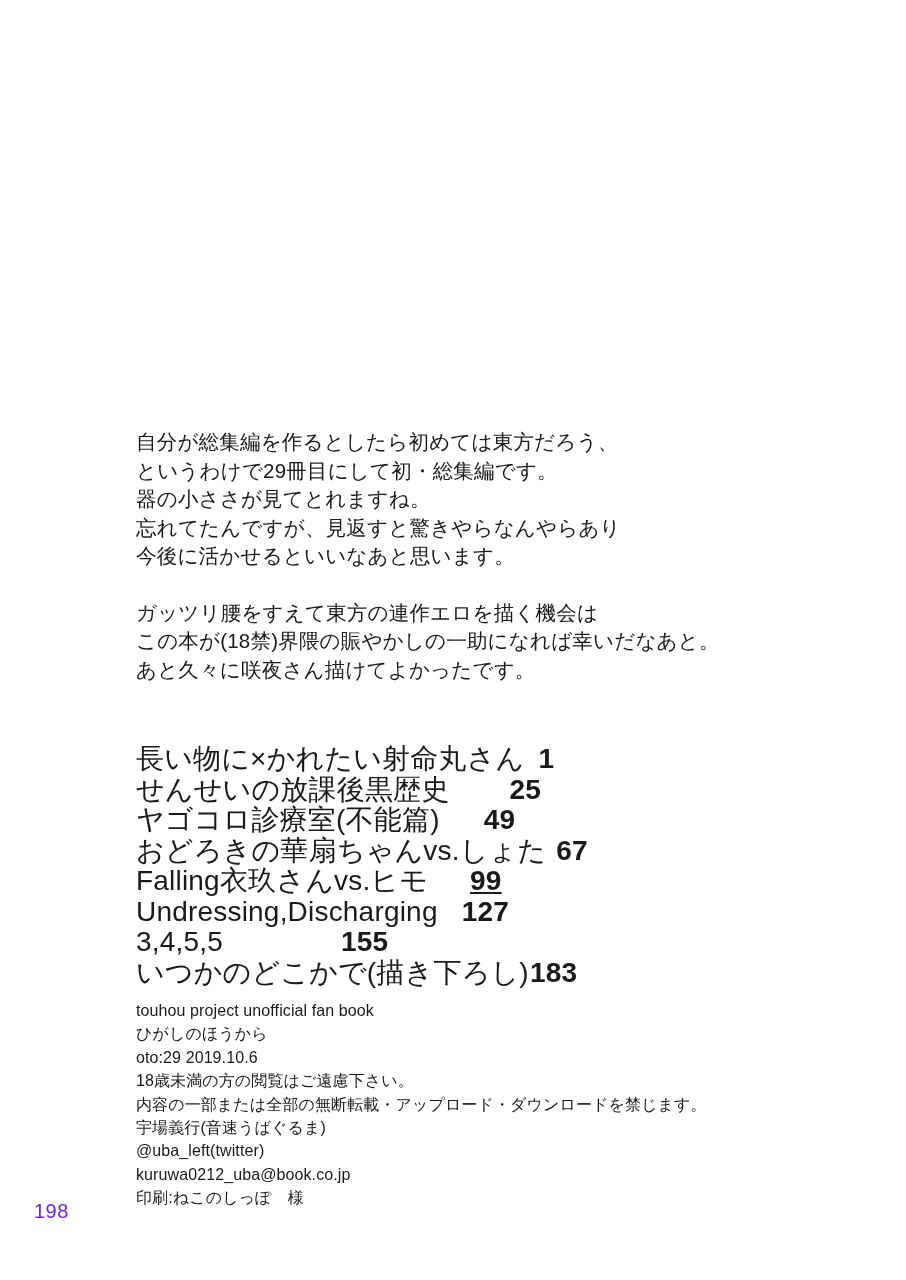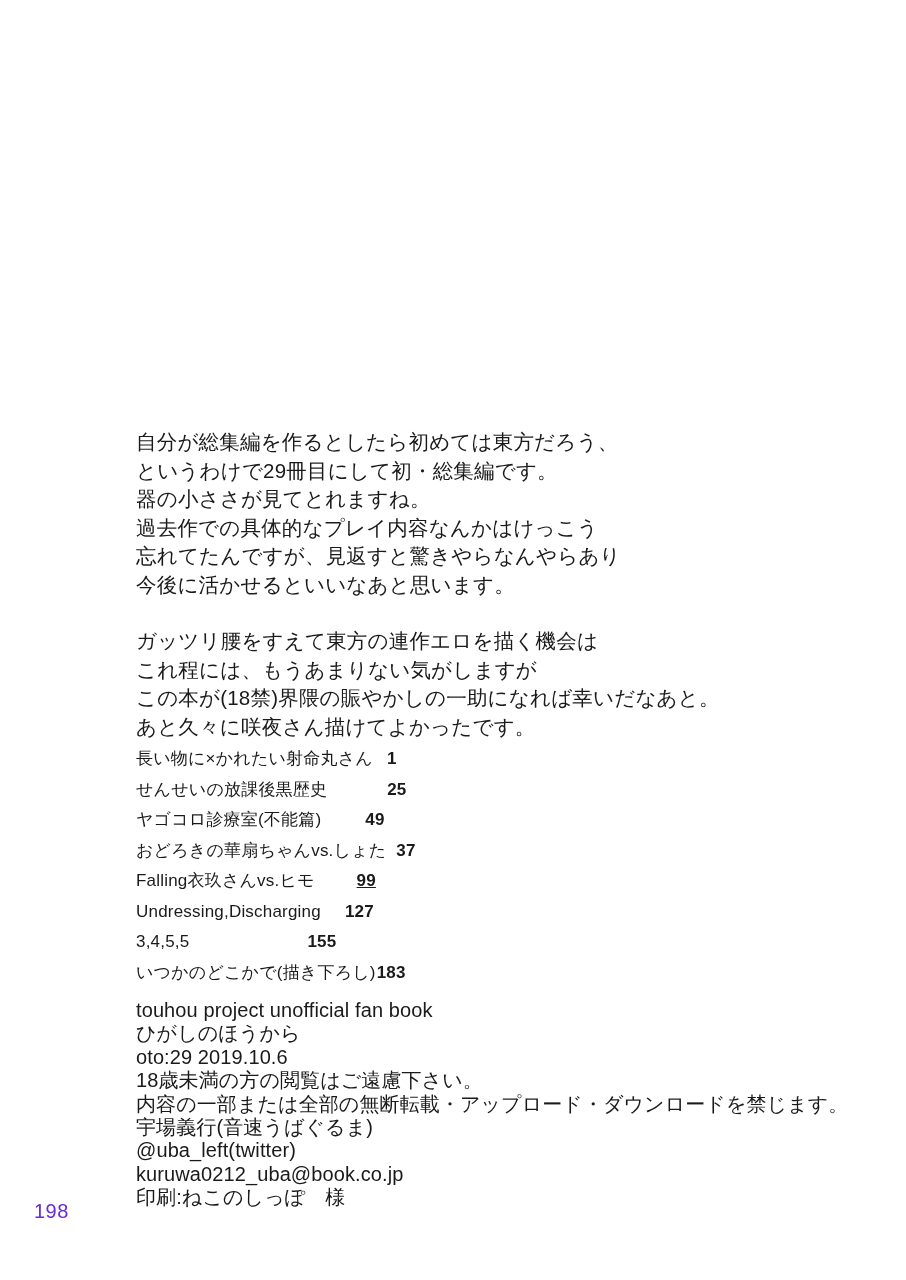--- a/index.html
+++ b/index.html
@@ -42,21 +42,21 @@
   
   .toc {
     position: absolute;
     left: 136px;
     top: 744px;
     width: 420px;
   }
   .toc-row {
     display: flex;
     align-items: flex-end;
-    font-size: 17px;
+    font-size: 28px;
     line-height: 30.5px;
     letter-spacing: 0.2px;
     white-space: nowrap;
   }
   .toc-title {
     display: inline-block;
   }
   .toc-page {
     display: inline-block;
     margin-left: 10px;
@@ -74,21 +74,21 @@
   .toc-row.r7 .toc-page { margin-left: 1px; }
 
   
   .colophon {
     position: absolute;
     left: 136px;
     top: 999px;
     width: 700px;
   }
   .colophon div {
-    font-size: 20px;
+    font-size: 16px;
     line-height: 23.4px;
     letter-spacing: 0.1px;
     white-space: pre;
   }
 
   
   .folio {
     position: absolute;
     left: 34px;
     top: 1200px;
@@ -99,46 +99,44 @@
 </style>
 </head>
 <body>
 
 <div class="page">
 
   <section class="afterword">
     <p>自分が総集編を作るとしたら初めては東方だろう、</p>
     <p>というわけで29冊目にして初・総集編です。</p>
     <p>器の小ささが見てとれますね。</p>
-    <p>過去作での具体的なプレイ内容なんかはけっこう</p>
     <p>忘れてたんですが、見返すと驚きやらなんやらあり</p>
     <p>今後に活かせるといいなあと思います。</p>
     <div class="gap"></div>
     <p>ガッツリ腰をすえて東方の連作エロを描く機会は</p>
-    <p>これ程には、もうあまりない気がしますが</p>
     <p>この本が(18禁)界隈の賑やかしの一助になれば幸いだなあと。</p>
     <p>あと久々に咲夜さん描けてよかったです。</p>
   </section>
 
   <section class="toc">
     <div class="toc-row r0">
       <span class="toc-title">長い物に×かれたい射命丸さん</span>
       <span class="toc-page">1</span>
     </div>
     <div class="toc-row r1">
       <span class="toc-title">せんせいの放課後黒歴史</span>
       <span class="toc-page">25</span>
     </div>
     <div class="toc-row r2">
       <span class="toc-title">ヤゴコロ診療室(不能篇)</span>
       <span class="toc-page">49</span>
     </div>
     <div class="toc-row r3">
       <span class="toc-title">おどろきの華扇ちゃんvs.しょた</span>
-      <span class="toc-page">37</span>
+      <span class="toc-page">67</span>
     </div>
     <div class="toc-row r4">
       <span class="toc-title">Falling衣玖さんvs.ヒモ</span>
       <span class="toc-page">99</span>
     </div>
     <div class="toc-row r5">
       <span class="toc-title">Undressing,Discharging</span>
       <span class="toc-page">127</span>
     </div>
     <div class="toc-row r6">

